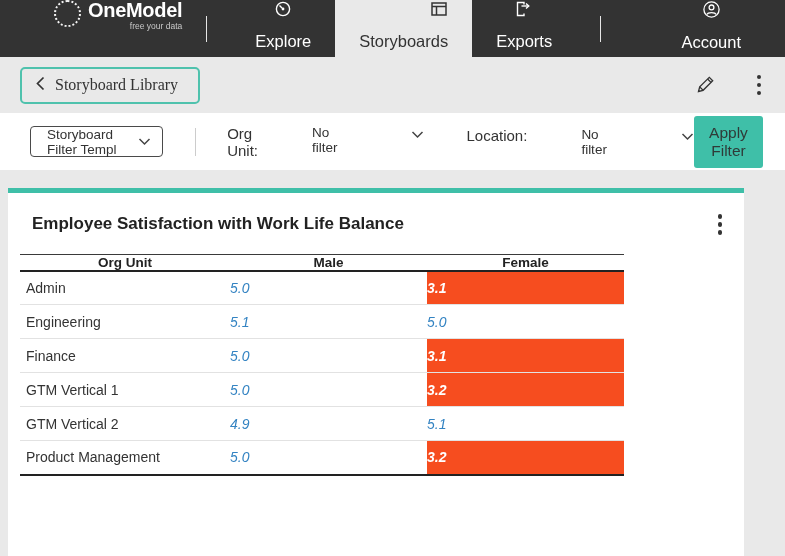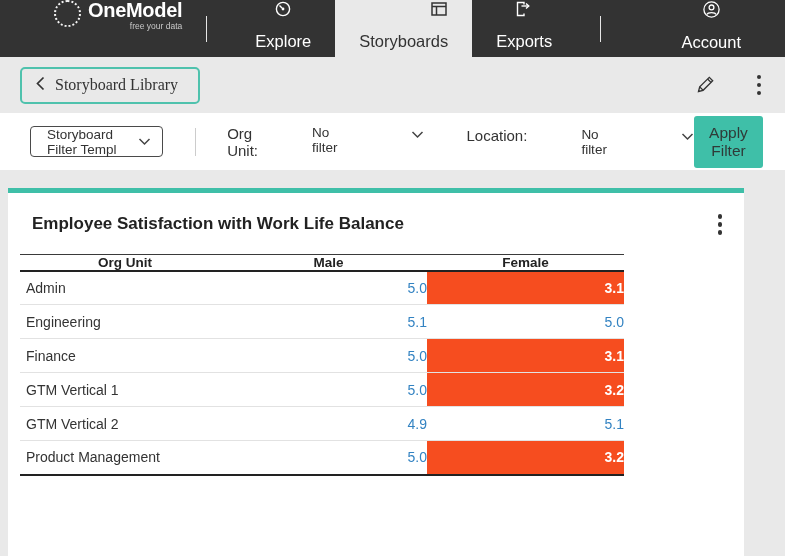--- a/index.html
+++ b/index.html
@@ -85,21 +85,21 @@
   }
   .card-title{font-size:17px;font-weight:bold;color:#222;}
   
   table{border-collapse:collapse;margin:3px 12px 0 12px;width:604px;font-size:14px;}
   col.c-org{width:210px;} col.c-val{width:197px;}
   thead tr{border-top:1px solid #3a3a3a;border-bottom:2px solid #222;}
   th{font-size:13.5px;font-weight:bold;color:#222;padding:0 4px;text-align:center;}
   tbody td{height:34px;border-bottom:1px solid #e2e2e2;}
   tbody tr:last-child td{border-bottom:2px solid #222;}
   td.org{text-align:left;padding-left:6px;color:#333;}
-  td.val{text-align:right;color:var(--blue);}
+  td.val{text-align:left;color:var(--blue);font-style:italic;}
   td.val.flagged{background:var(--alert);color:#fff;font-weight:bold;}
 </style>
 </head>
 <body>
 
 <header class="navbar">
   <div class="logo-wrap">
     <span class="logo-swirl"></span>
     <span class="logo-text">
       <span class="logo-brand">OneModel</span>

